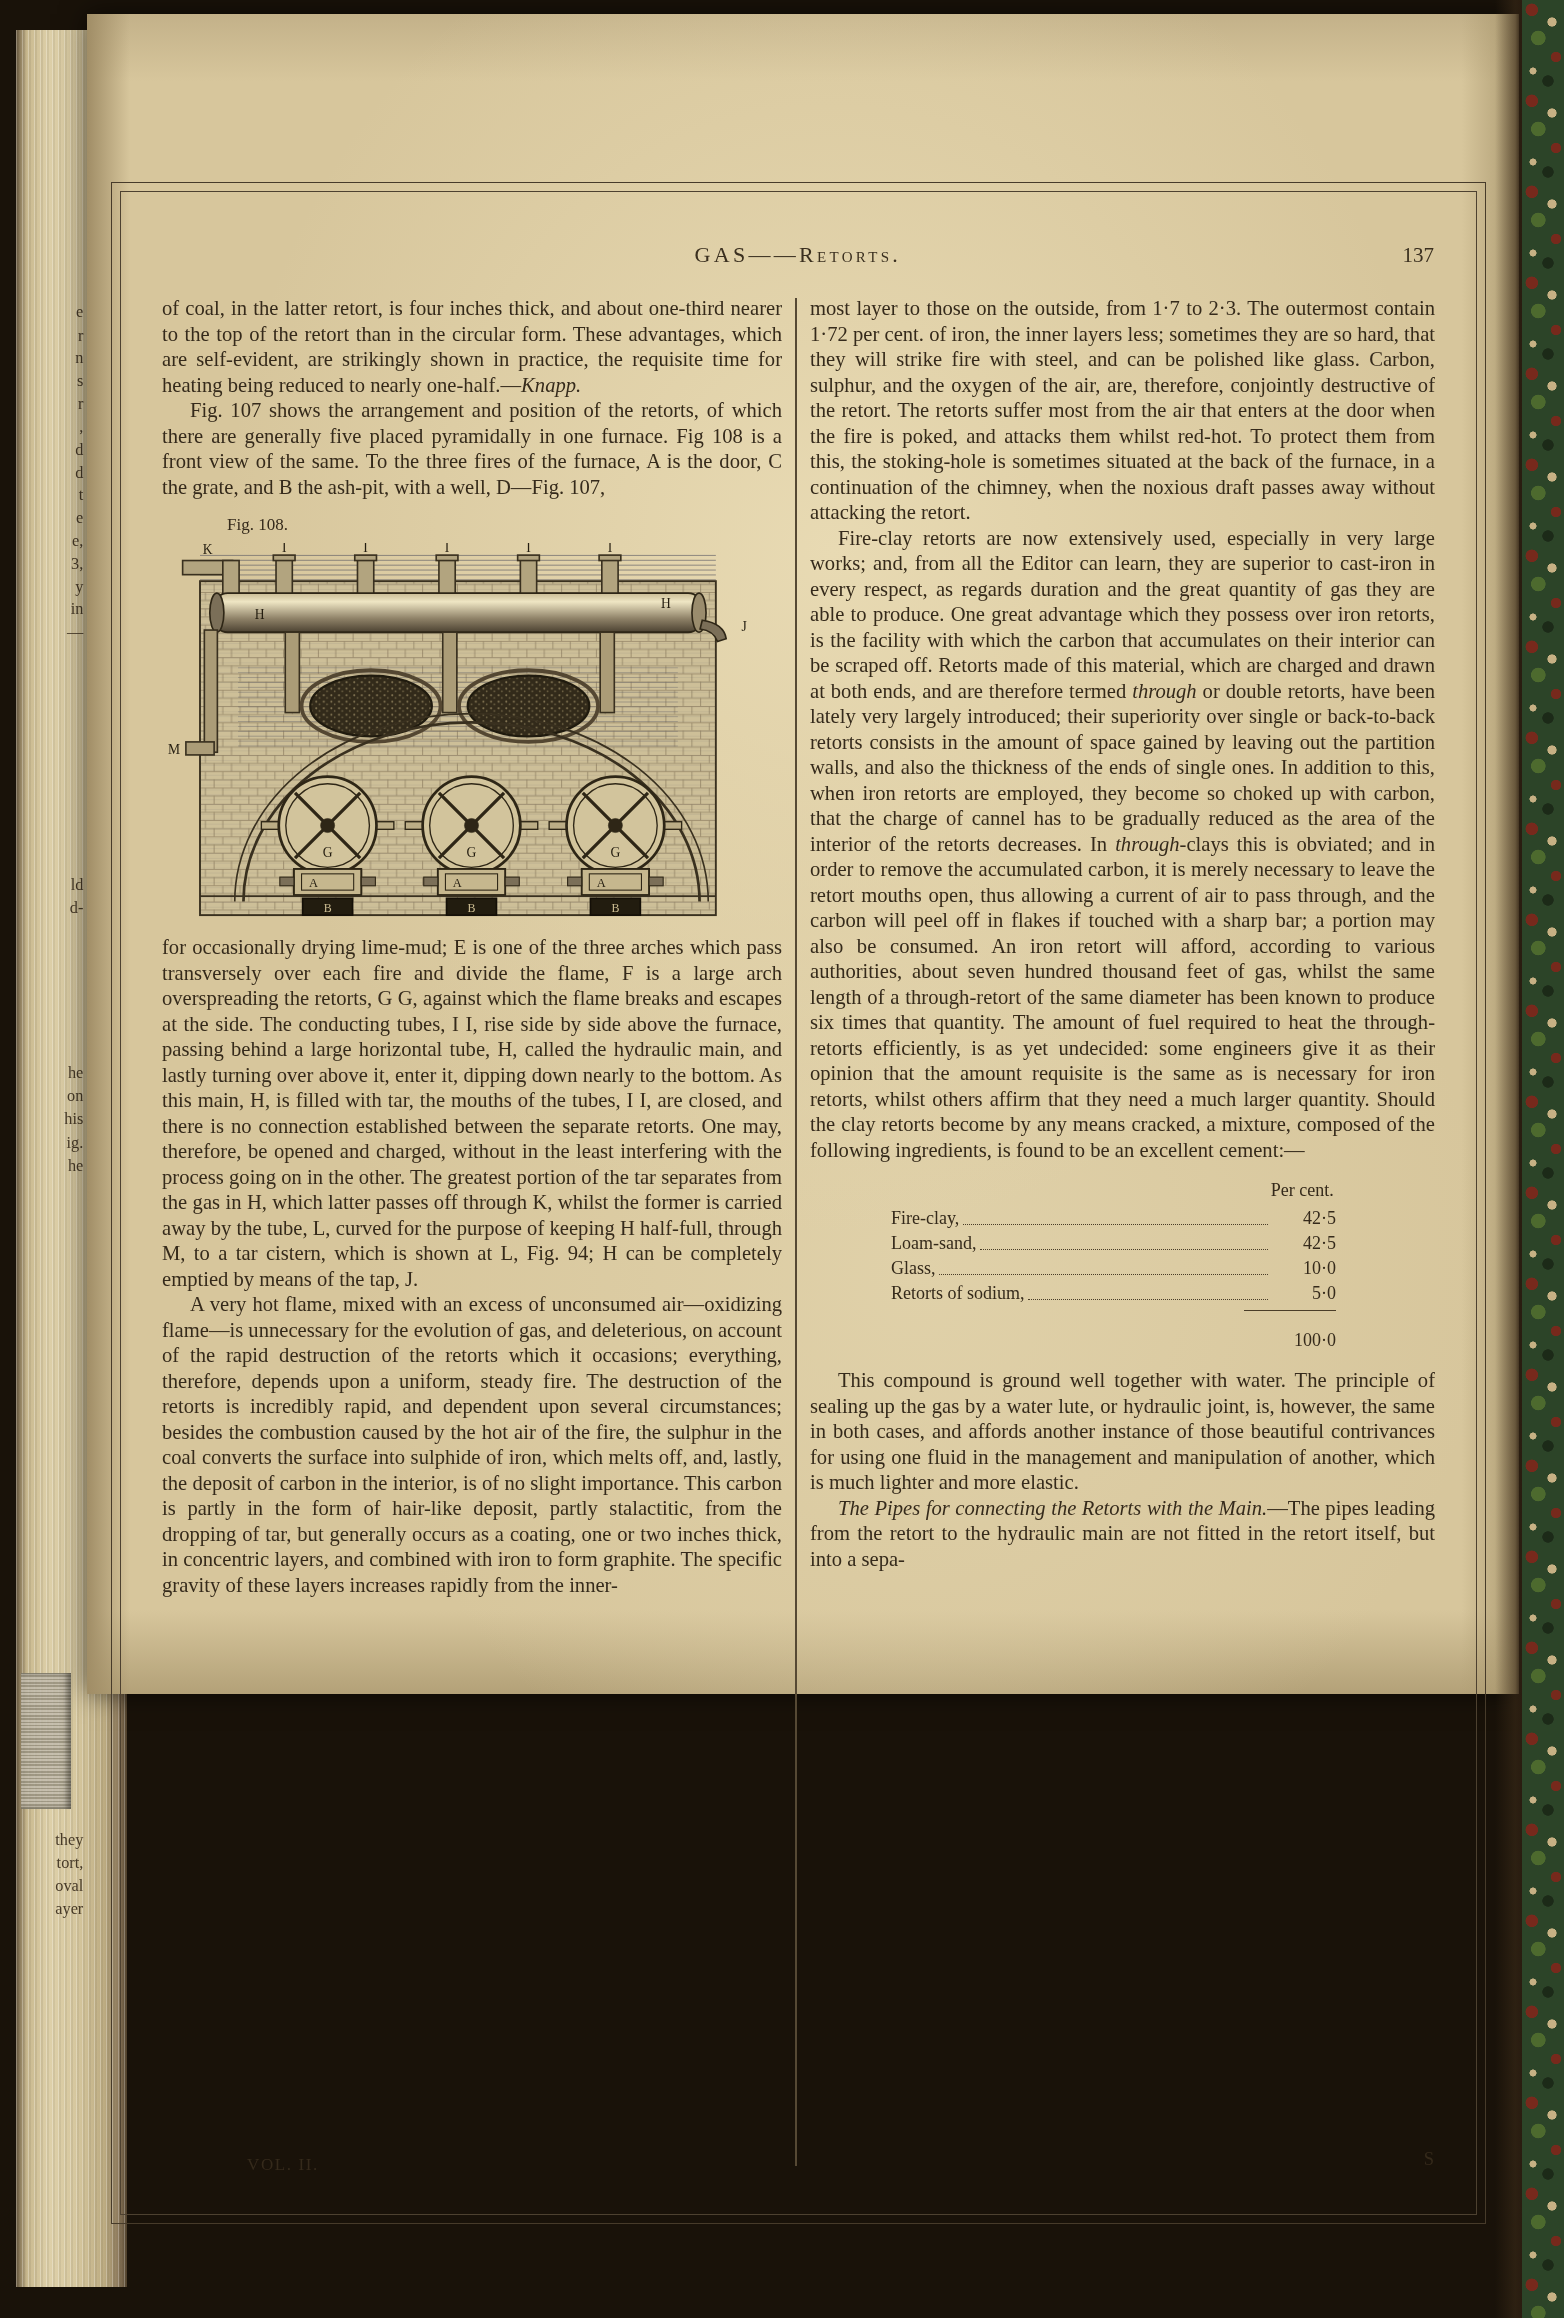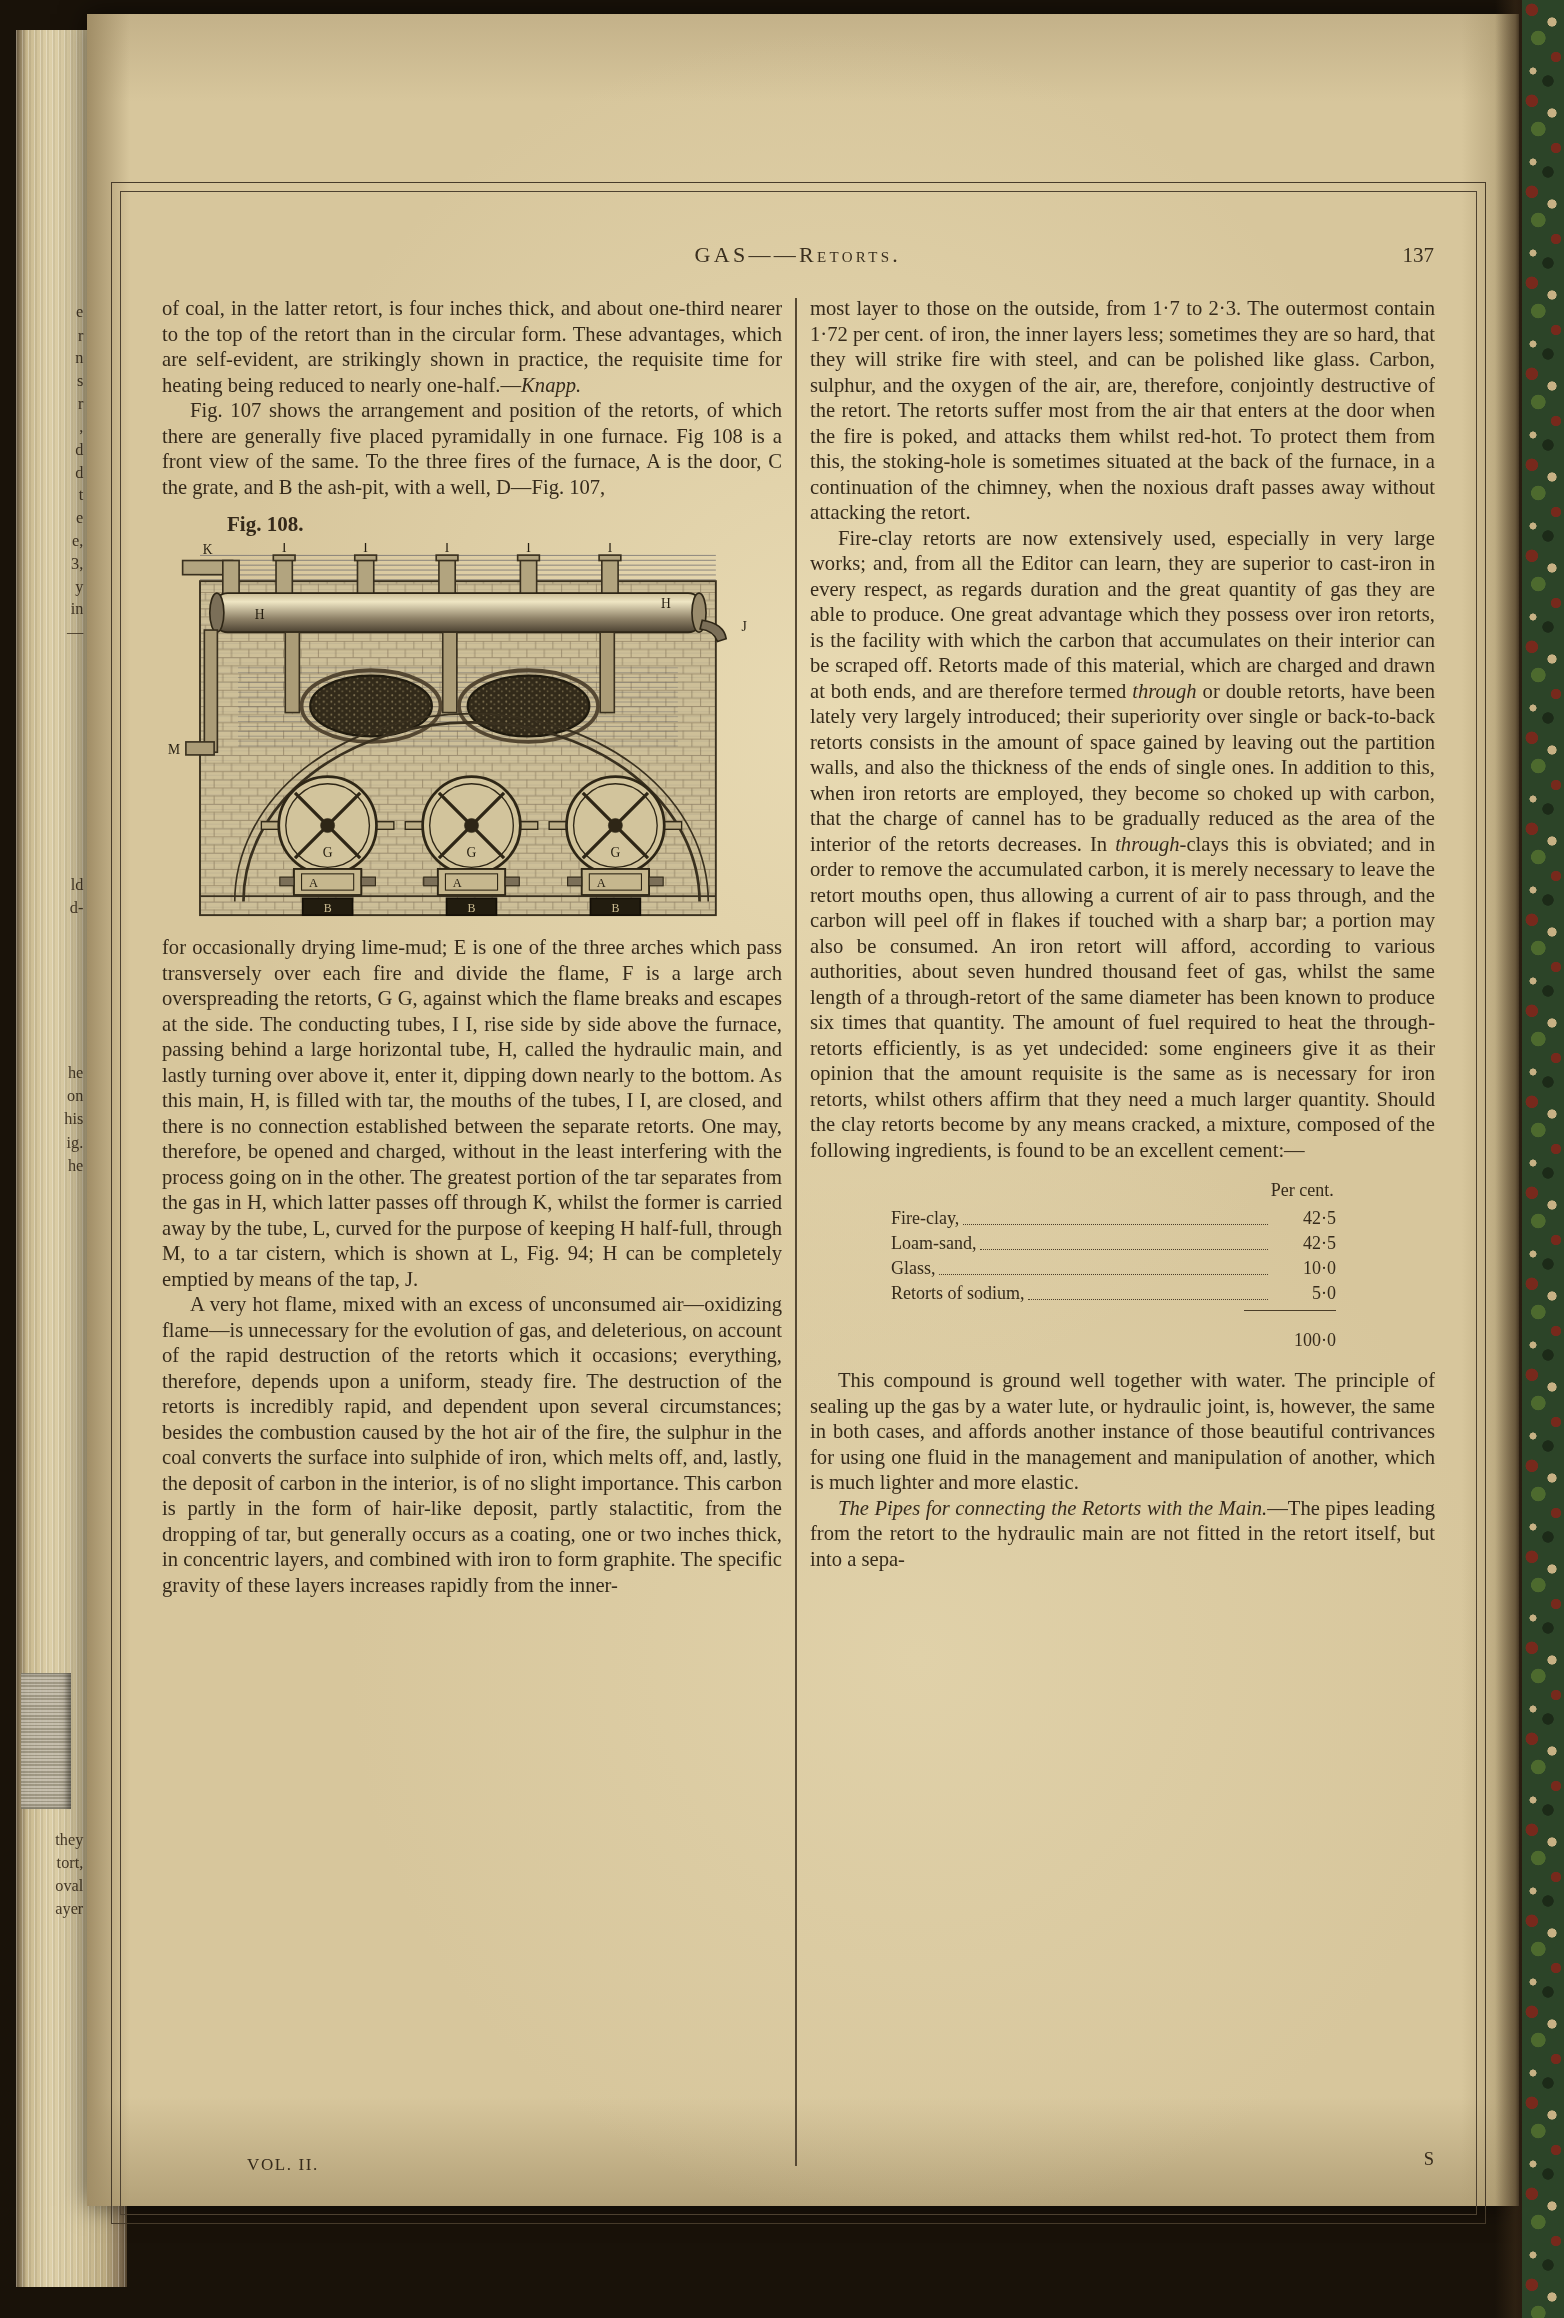--- a/index.html
+++ b/index.html
@@ -12,21 +12,21 @@
   .left-stack{position:absolute;left:16.3px;top:30px;width:111px;height:2257px;
     background:linear-gradient(90deg,#6a5a40 0%,#c9b98f 10%,#ded0a9 30%,#d6c79e 55%,#bcab81 80%,#8a775a 93%,#54442e 100%);}
   .left-stack::before{content:"";position:absolute;inset:0;
     background:repeating-linear-gradient(90deg,rgba(255,255,255,.25) 0 1.1px,rgba(0,0,0,.06) 1.1px 2.7px,transparent 2.7px 6px);}
   .frag{position:absolute;left:33px;width:34px;text-align:right;font-size:16.3px;color:#473a28;line-height:1;}
   .left-engraving{position:absolute;left:4.3px;top:1643px;width:50px;height:136px;
     background:repeating-linear-gradient(0deg,#96907f 0 1.6px,#c2bcae 1.6px 3.3px);
     box-shadow:inset -4.3px 0 5.4px rgba(0,0,0,.45);opacity:.85;}
 
   
-  .page{position:absolute;left:87px;top:14px;width:1432px;height:2192px;z-index:2;
+  .page{position:absolute;left:87px;top:14px;width:1432px;height:1680px;z-index:2;
     background-color:#d7c69c;
     background-image:
       radial-gradient(ellipse 869px 978px at 52% 32%,#e8dab3 0%,rgba(232,218,179,0) 70%),
       radial-gradient(ellipse 815px 815px at 58% 75%,#e0d1a9 0%,rgba(224,209,169,0) 70%),
       linear-gradient(90deg,#a08d66 0%,rgba(160,141,102,0) 3%),
       linear-gradient(270deg,#ab9970 0%,rgba(171,153,112,0) 4%),
       linear-gradient(0deg,#b3a178 0%,rgba(179,161,120,0) 5%),
       linear-gradient(180deg,#c3b189 0%,rgba(195,177,137,0) 4%);
     box-shadow:0 0 25px rgba(0,0,0,.6);}
 
@@ -38,21 +38,21 @@
   .page-num{position:absolute;left:1184px;top:229px;width:163px;text-align:right;font-size:21px;color:#3a2f1f;}
 
   .col{position:absolute;top:282px;font-size:20.6px;line-height:25.5px;text-align:justify;overflow:hidden;}
   .col-left{left:75px;width:620px;height:1877px;}
   .col-right{left:723px;width:625px;height:1877px;}
   .col-divider{position:absolute;left:708px;top:284px;width:1.6px;height:1868px;background:#564934;}
 
   .para{margin:0;text-indent:28px;}
   .para.noindent{text-indent:0;}
 
-  .fig-caption{margin:12px 0 5.4px 65px;font-size:21px;font-weight:bold;}
+  .fig-caption{margin:12px 0 5.4px 65px;font-size:17px;}
   .figure{width:619px;margin:2.2px 0 11px 0;}
   svg text{font-family:"Liberation Serif","DejaVu Serif",serif;}
 
   .vol-footer{position:absolute;left:160px;top:2141px;font-size:17px;letter-spacing:1.6px;}
   .sig{position:absolute;left:1282px;top:2135px;width:65px;text-align:right;font-size:18.5px;}
 
   .cement-table{margin:15px 0 15px 81px;width:445px;font-size:18px;}
   .unit-row{text-align:right;font-size:18px;padding-right:2.2px;margin-bottom:2.2px;}
   .t-row{display:flex;align-items:flex-end;line-height:25px;}
   .t-label{white-space:nowrap;}

